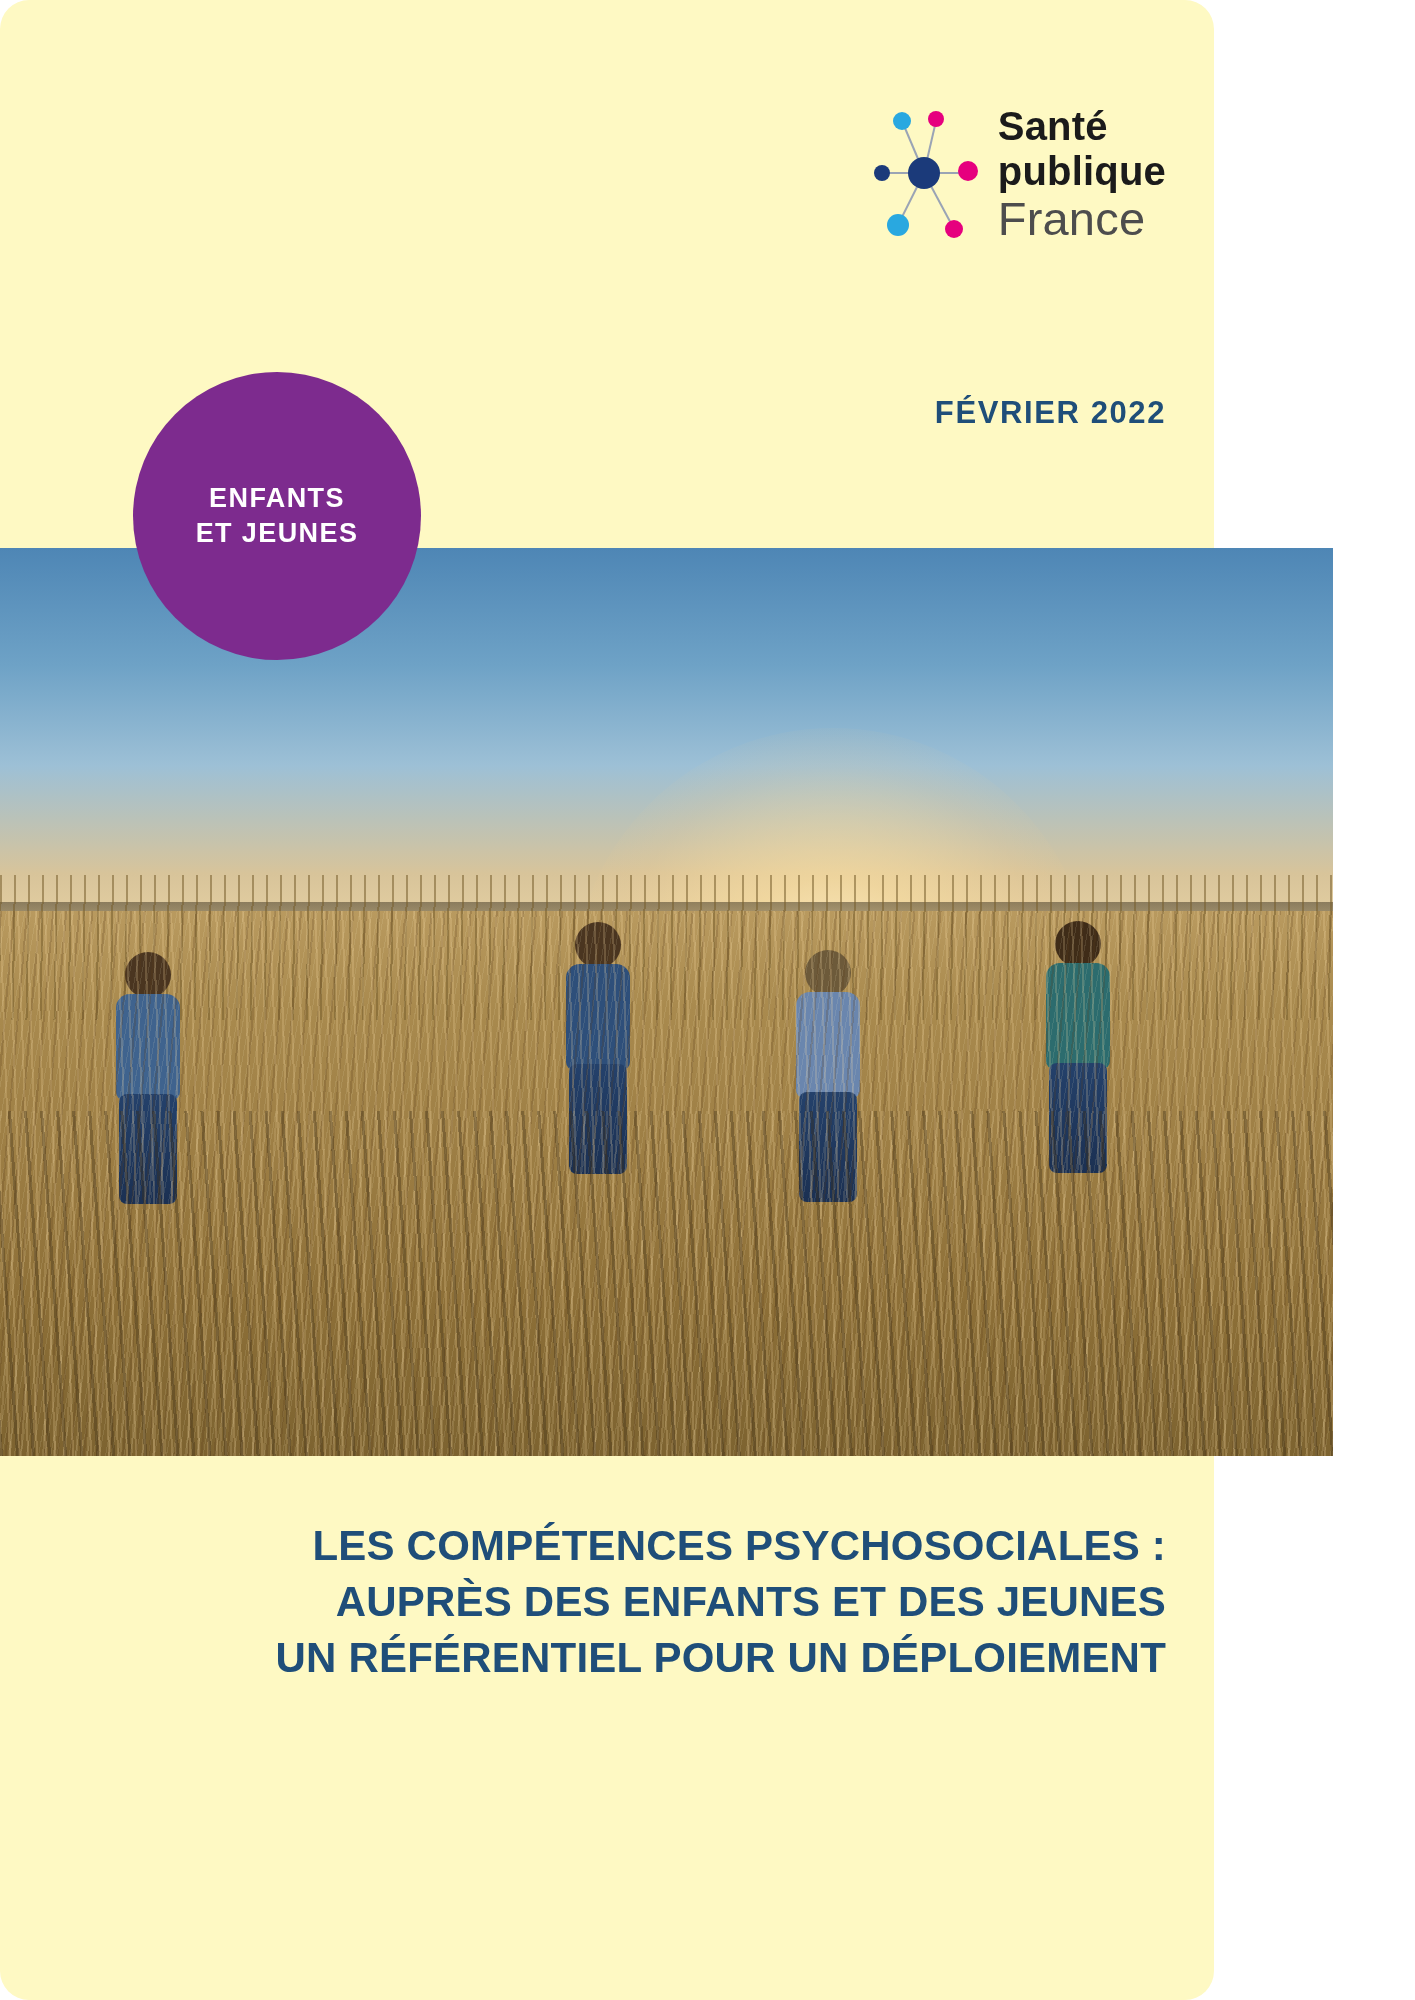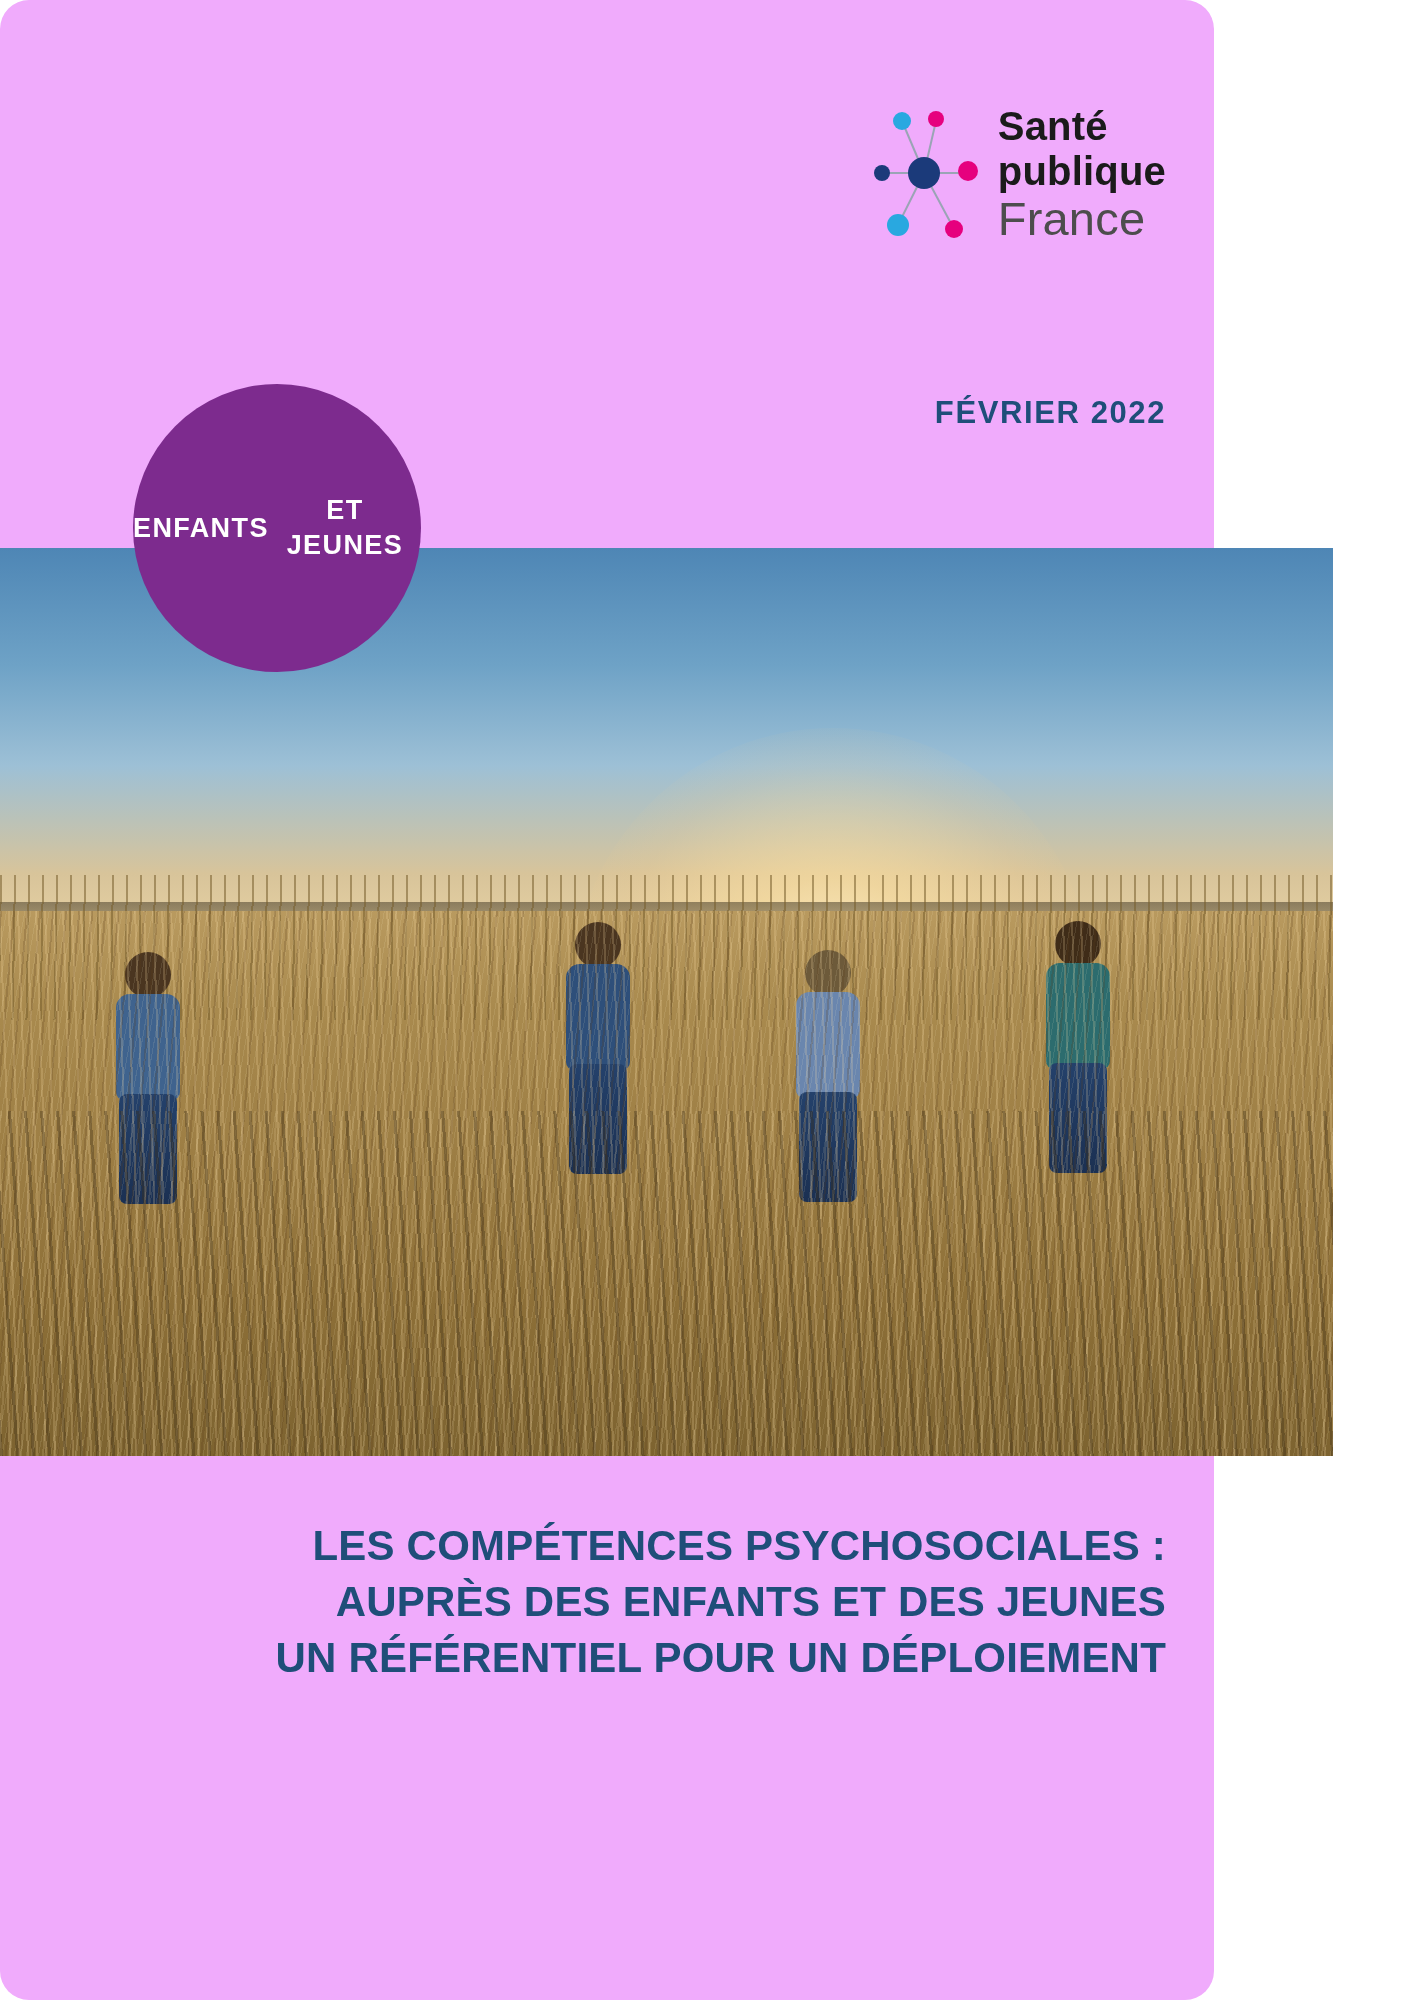--- a/index.html
+++ b/index.html
@@ -8,21 +8,21 @@
     height: 2000px;
     background: #ffffff;
     font-family: "Liberation Sans", sans-serif;
     overflow: hidden;
   }
 
   .page {
     position: relative;
     width: 1214px;
     height: 2000px;
-    background: #f0abfc;
+    background: #fef9c3;
     border-radius: 29px;
   }
 
   
   .logo-block {
     position: absolute;
     top: 95px;
     right: 48px;
     display: flex;
     align-items: center;
@@ -144,28 +144,29 @@
   .kid.k3 .torso { background: #6a86ae; }
   .kid.k3 .head { background: #6d5a3a; }
   .kid.k4 { left: 1040px; bottom: 29%; height: 272px; }
   .kid.k4 .torso { background: #2c6c6e; }
   .kid.k4 .head { background: #3f2c18; }
 
   
   .badge {
     position: absolute;
     left: 133px;
-    top: 384px;
+    top: 372px;
     width: 288px;
     height: 288px;
     border-radius: 50%;
     background: #7d2b8e;
     display: flex;
     align-items: center;
     justify-content: center;
+    flex-direction: column;
     z-index: 5;
   }
   .badge span {
     color: #ffffff;
     font-size: 27px;
     font-weight: bold;
     letter-spacing: 1.4px;
     line-height: 1.28;
     text-align: center;
   }

